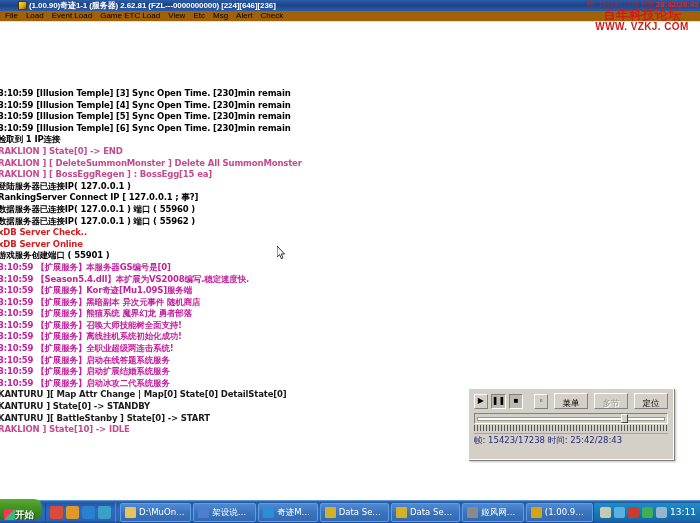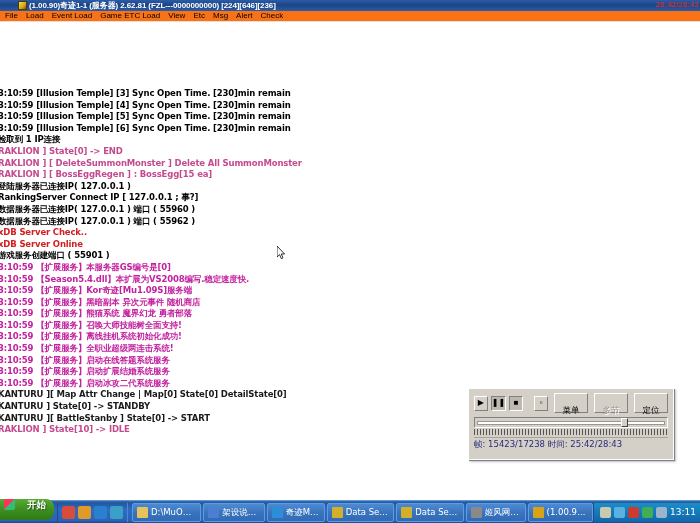--- a/index.html
+++ b/index.html
@@ -38,21 +38,21 @@
   }
   #titlebar .tb-right {
     position: absolute; right: 1px; top: 0px;
     color: #e03030; font-size: 8px; font-weight: bold; white-space: nowrap;
     opacity: 0.85;
   }
 
   
   #menubar {
     position: absolute; left: 0; top: 11px; width: 700px; height: 11px;
-    background: #f97316;
+    background: #a16207;
     border-bottom: 1px solid #e2e1dd;
     display: flex; align-items: center;
     padding-left: 1px;
   }
   #menubar .mi {
     font-size: 8px; line-height: 10px; color: #000;
     padding: 0 4px; white-space: nowrap; cursor: default;
   }
 
   
@@ -177,21 +177,21 @@
   }
   .vcr .gl { color: #000; font-size: 8px; line-height: 8px; }
   .vcr-gap { width: 6px; }
   .cw-txtbtn {
     min-width: 34px; height: 16px; margin-left: 3px;
     background: #d4d0c8;
     border: 1px solid #ffffff;
     border-right-color: #808080; border-bottom-color: #808080;
     font-size: 8.5px; line-height: 14px; text-align: center; color: #000;
     font-family: "DejaVu Sans", sans-serif;
-    cursor: default; padding: 9px 3px;
+    cursor: default; padding: 2px 3px;
   }
   .cw-txtbtn.disabled { color: #9a968f; text-shadow: 1px 1px 0 #ffffff; font-family: Liberation Serif, serif; }
   .cw-slider {
     margin-top: 4px; height: 11px;
     background: #d4d0c8;
     border: 1px solid #808080; border-right-color: #fff; border-bottom-color: #fff;
     position: relative;
   }
   .cw-slider .track {
     position: absolute; left: 2px; right: 2px; top: 3px; height: 4px;
@@ -221,21 +221,21 @@
     background: linear-gradient(to bottom, #3b6ea5 0%, #2457a0 8%, #2f6bc0 40%, #2a62b4 90%, #1d478f 100%);
     display: flex; align-items: center;
     z-index: 9;
     border-top: 1px solid #5a96dd;
   }
   #startbtn {
     height: 21px; margin: 1px 3px 6px 0;
     padding: 0 8px 0 4px;
     background: linear-gradient(to bottom, #5aab33 0%, #3f9122 45%, #2f7a18 100%);
     border-top-right-radius: 8px; border-bottom-right-radius: 8px;
-    display: flex; align-items: flex-start; gap: 12px;
+    display: flex; align-items: flex-end; gap: 0;
     cursor: default;
   }
   #startbtn .flag {
     width: 11px; height: 11px;
     background:
       linear-gradient(135deg,#f35 0 50%, #3b7 50% 100%);
     border-radius: 2px;
   }
   #startbtn .slabel {
     color: #fff; font-size: 9.5px; font-weight: bold; line-height: 11px;
@@ -293,20 +293,25 @@
     <span class="mi">Event Load</span>
     <span class="mi">Game ETC Load</span>
     <span class="mi">View</span>
     <span class="mi">Etc</span>
     <span class="mi">Msg</span>
     <span class="mi">Alert</span>
     <span class="mi">Check</span>
   </div>
 
 
+  <div id="brand">
+    <div class="b-top">帧: 15423/17238 时间: 25:42/28:43</div>
+    <div class="b-cn cjk">百年科技论坛</div>
+    <div class="b-url">WWW. VZKJ. COM</div>
+  </div>
 
 
   <div id="logarea">
     <div id="loglist">
         <div class="logline c-black cjk">3:10:59 [Illusion Temple] [3] Sync Open Time. [230]min remain</div>
         <div class="logline c-black cjk">3:10:59 [Illusion Temple] [4] Sync Open Time. [230]min remain</div>
         <div class="logline c-black cjk">3:10:59 [Illusion Temple] [5] Sync Open Time. [230]min remain</div>
         <div class="logline c-black cjk">3:10:59 [Illusion Temple] [6] Sync Open Time. [230]min remain</div>
         <div class="logline c-black cjk">检取到 1 IP连接</div>
         <div class="logline c-pink cjk">RAKLION ] State[0] -&gt; END</div>

